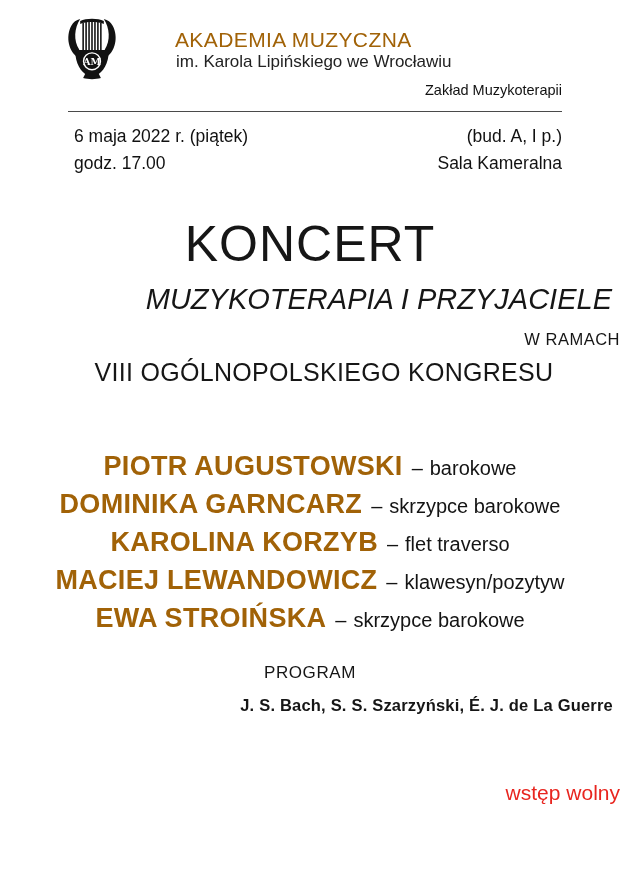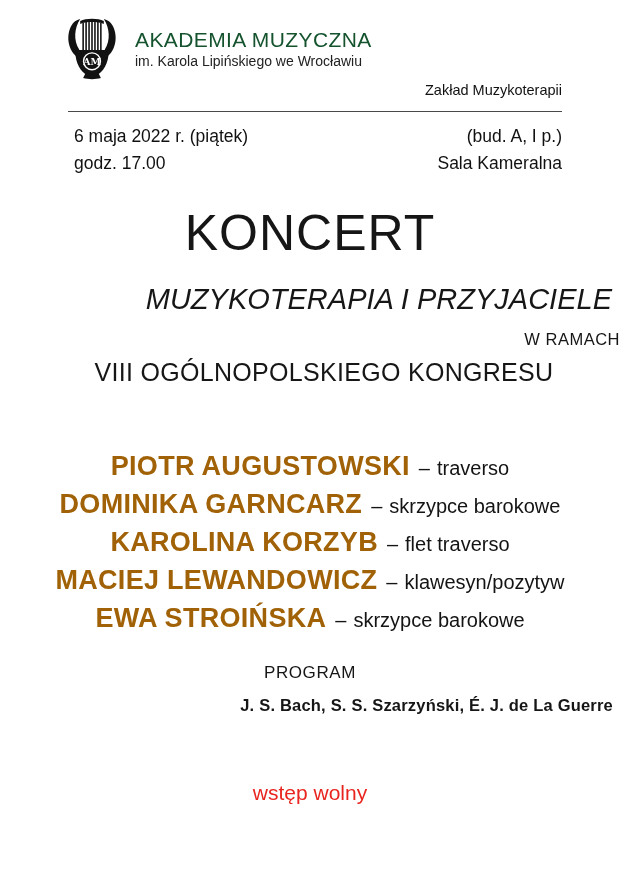--- a/index.html
+++ b/index.html
@@ -19,28 +19,29 @@
     top: 17px; left: 62px;
     display: flex;
     align-items: center;
     gap: 13px;
   }
   .logo { width: 60px; height: 63px; display: inline-block; }
   .logo svg { width: 100%; height: 100%; display: block; }
   .academy-name {
     font-size: 21px;
     letter-spacing: 0.4px;
-    color: #14532d;
+    color: #a16207;
     line-height: 25px;
     text-align: center;
   }
   .academy-sub {
-    font-size: 14px;
+    font-size: 17px;
     color: #222;
     line-height: 19px;
+    margin-left: 41px;
   }
 
   .department {
     position: absolute;
     top: 82px; right: 58px;
     font-size: 14.5px;
     color: #111;
   }
 
   .rule {
@@ -61,21 +62,21 @@
     top: 123px; right: 58px;
     font-size: 17.5px;
     line-height: 27px;
     text-align: right;
     color: #111;
   }
 
   .title {
     position: absolute;
     top: 203px; left: 0; right: 0;
-    margin: 0;
+    margin: 11px;
     text-align: center;
     font-size: 50px;
     font-weight: 400;
     letter-spacing: 1px;
     line-height: 60px;
     color: #161616;
   }
   .subtitle {
     position: absolute;
     top: 271px; left: 0; right: 0;
@@ -147,21 +148,21 @@
     text-align: right;
     font-size: 16.5px;
     font-weight: 700;
     letter-spacing: 0.2px;
     color: #161616;
   }
 
   .admission {
     position: absolute;
     top: 781px; left: 0; right: 0;
-    text-align: center;
+    text-align: right;
     font-size: 21px;
     color: #e8251f;
   }
 </style>
 </head>
 <body>
 
 <div class="page">
 
   <header class="masthead">
@@ -217,21 +218,21 @@
   <h2 class="subtitle">MUZYKOTERAPIA I PRZYJACIELE</h2>
 
   <div class="ramach">W RAMACH</div>
 
   <div class="congress">
     <div>VIII OGÓLNOPOLSKIEGO KONGRESU</div>
   </div>
 
   <div class="performers">
     <div class="performer-row">
-      <span class="p-name">PIOTR AUGUSTOWSKI</span><span class="p-sep">–</span><span class="p-inst">traverso</span>
+      <span class="p-name">PIOTR AUGUSTOWSKI</span><span class="p-sep">–</span><span class="p-inst">barokowe</span>
     </div>
     <div class="performer-row">
       <span class="p-name">DOMINIKA GARNCARZ</span><span class="p-sep">–</span><span class="p-inst">skrzypce barokowe</span>
     </div>
     <div class="performer-row">
       <span class="p-name">KAROLINA KORZYB</span><span class="p-sep">–</span><span class="p-inst">flet traverso</span>
     </div>
     <div class="performer-row">
       <span class="p-name">MACIEJ LEWANDOWICZ</span><span class="p-sep">–</span><span class="p-inst">klawesyn/pozytyw</span>
     </div>

